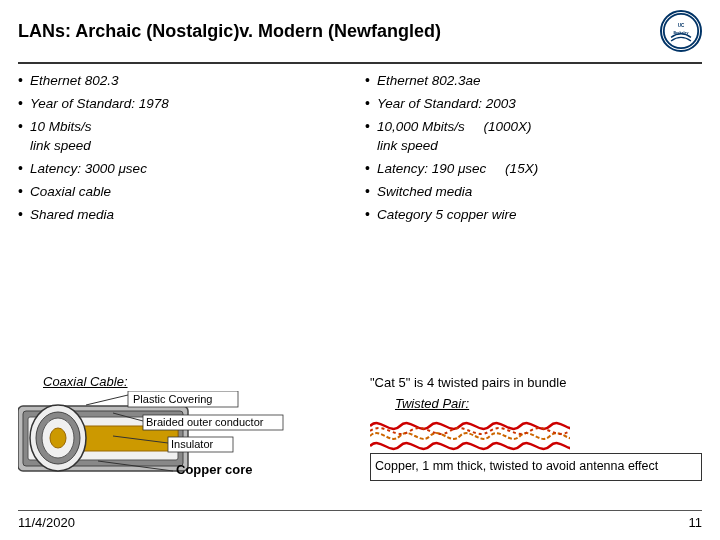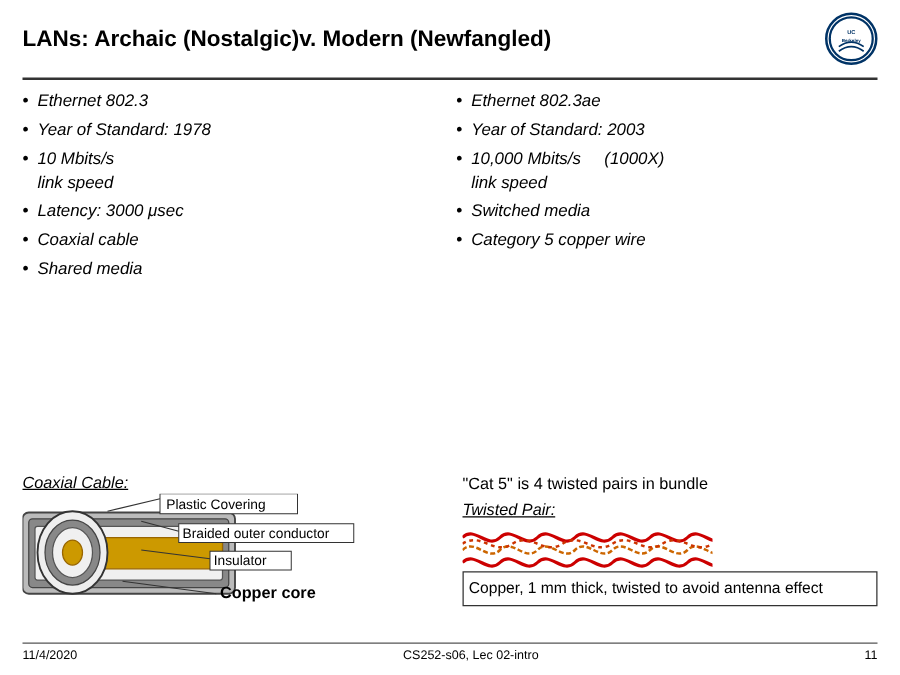--- a/index.html
+++ b/index.html
@@ -124,26 +124,26 @@
       margin-top: 2px;
       line-height: 1.4;
     }
     .footer {
       display: flex;
       justify-content: space-between;
       align-items: center;
       border-top: 1px solid #555;
       margin-top: 6px;
       padding-top: 4px;
-      font-size: 10px;
+      font-size: 13px;
     }
     .footer-date { }
     .footer-course { }
     .footer-page { }
-    .underline { text-decoration: underline; }
+    .underline { text-decoration: underline; margin-left: 25px; }
   </style>
 </head>
 <body>
 
 <div class="page">
   <div class="header">
     <div class="header-title">LANs: Archaic (Nostalgic)v. Modern (Newfangled)</div>
     <div class="logo">
       <svg width="42" height="42" viewBox="0 0 42 42">
         <circle cx="21" cy="21" r="19" fill="none" stroke="#003366" stroke-width="2"></circle>
@@ -184,20 +184,23 @@
         <li>
             <span class="bullet-text">Ethernet 802.3ae</span>
           </li>
         <li>
             <span class="bullet-text">Year of Standard: 2003</span>
           </li>
         <li>
             <span class="bullet-text">10,000 Mbits/s &nbsp;&nbsp;&nbsp;&nbsp;(1000X)<br>link speed</span>
           </li>
         <li>
+            <span class="bullet-text">Latency: 190 μsec &nbsp;&nbsp;&nbsp;&nbsp;(15X)</span>
+          </li>
+        <li>
             <span class="bullet-text">Switched media</span>
           </li>
         <li>
             <span class="bullet-text">Category 5 copper wire</span>
           </li>
       </ul>
     </div>
   </div>
 
   <div class="diagram-section">
@@ -255,16 +258,15 @@
       </svg>
       <div class="twisted-desc">
         <span>Copper, 1 mm thick,
 twisted to avoid antenna effect</span>
       </div>
     </div>
   </div>
 
   <div class="footer">
     <span class="footer-date">11/4/2020</span>
-    <span class="footer-course">CS252-s06, Lec 02-intro</span>
     <span class="footer-page">11</span>
   </div>
 </div>
 
 </body></html>

